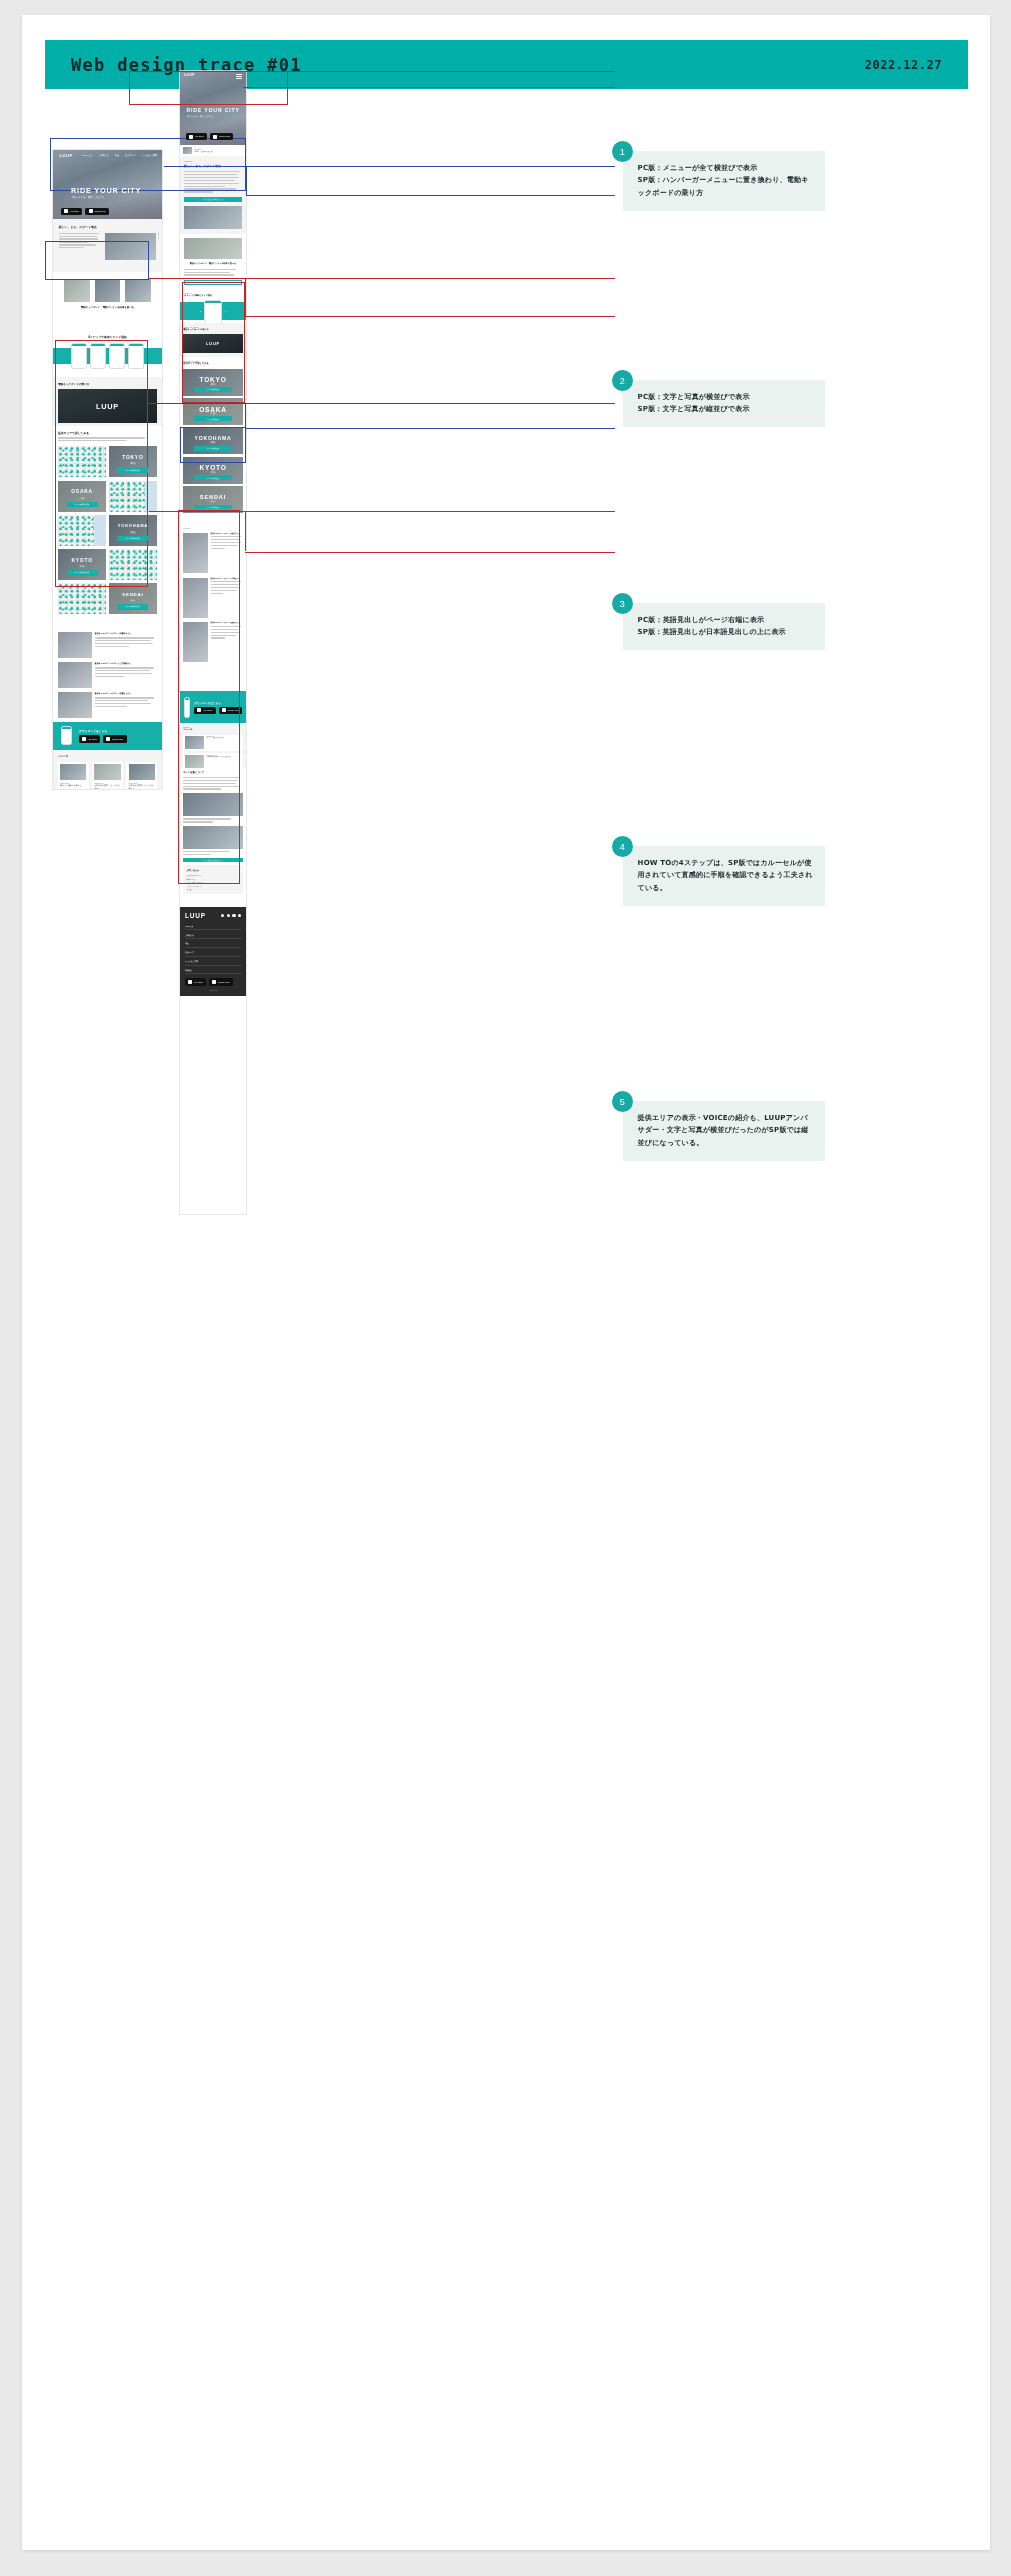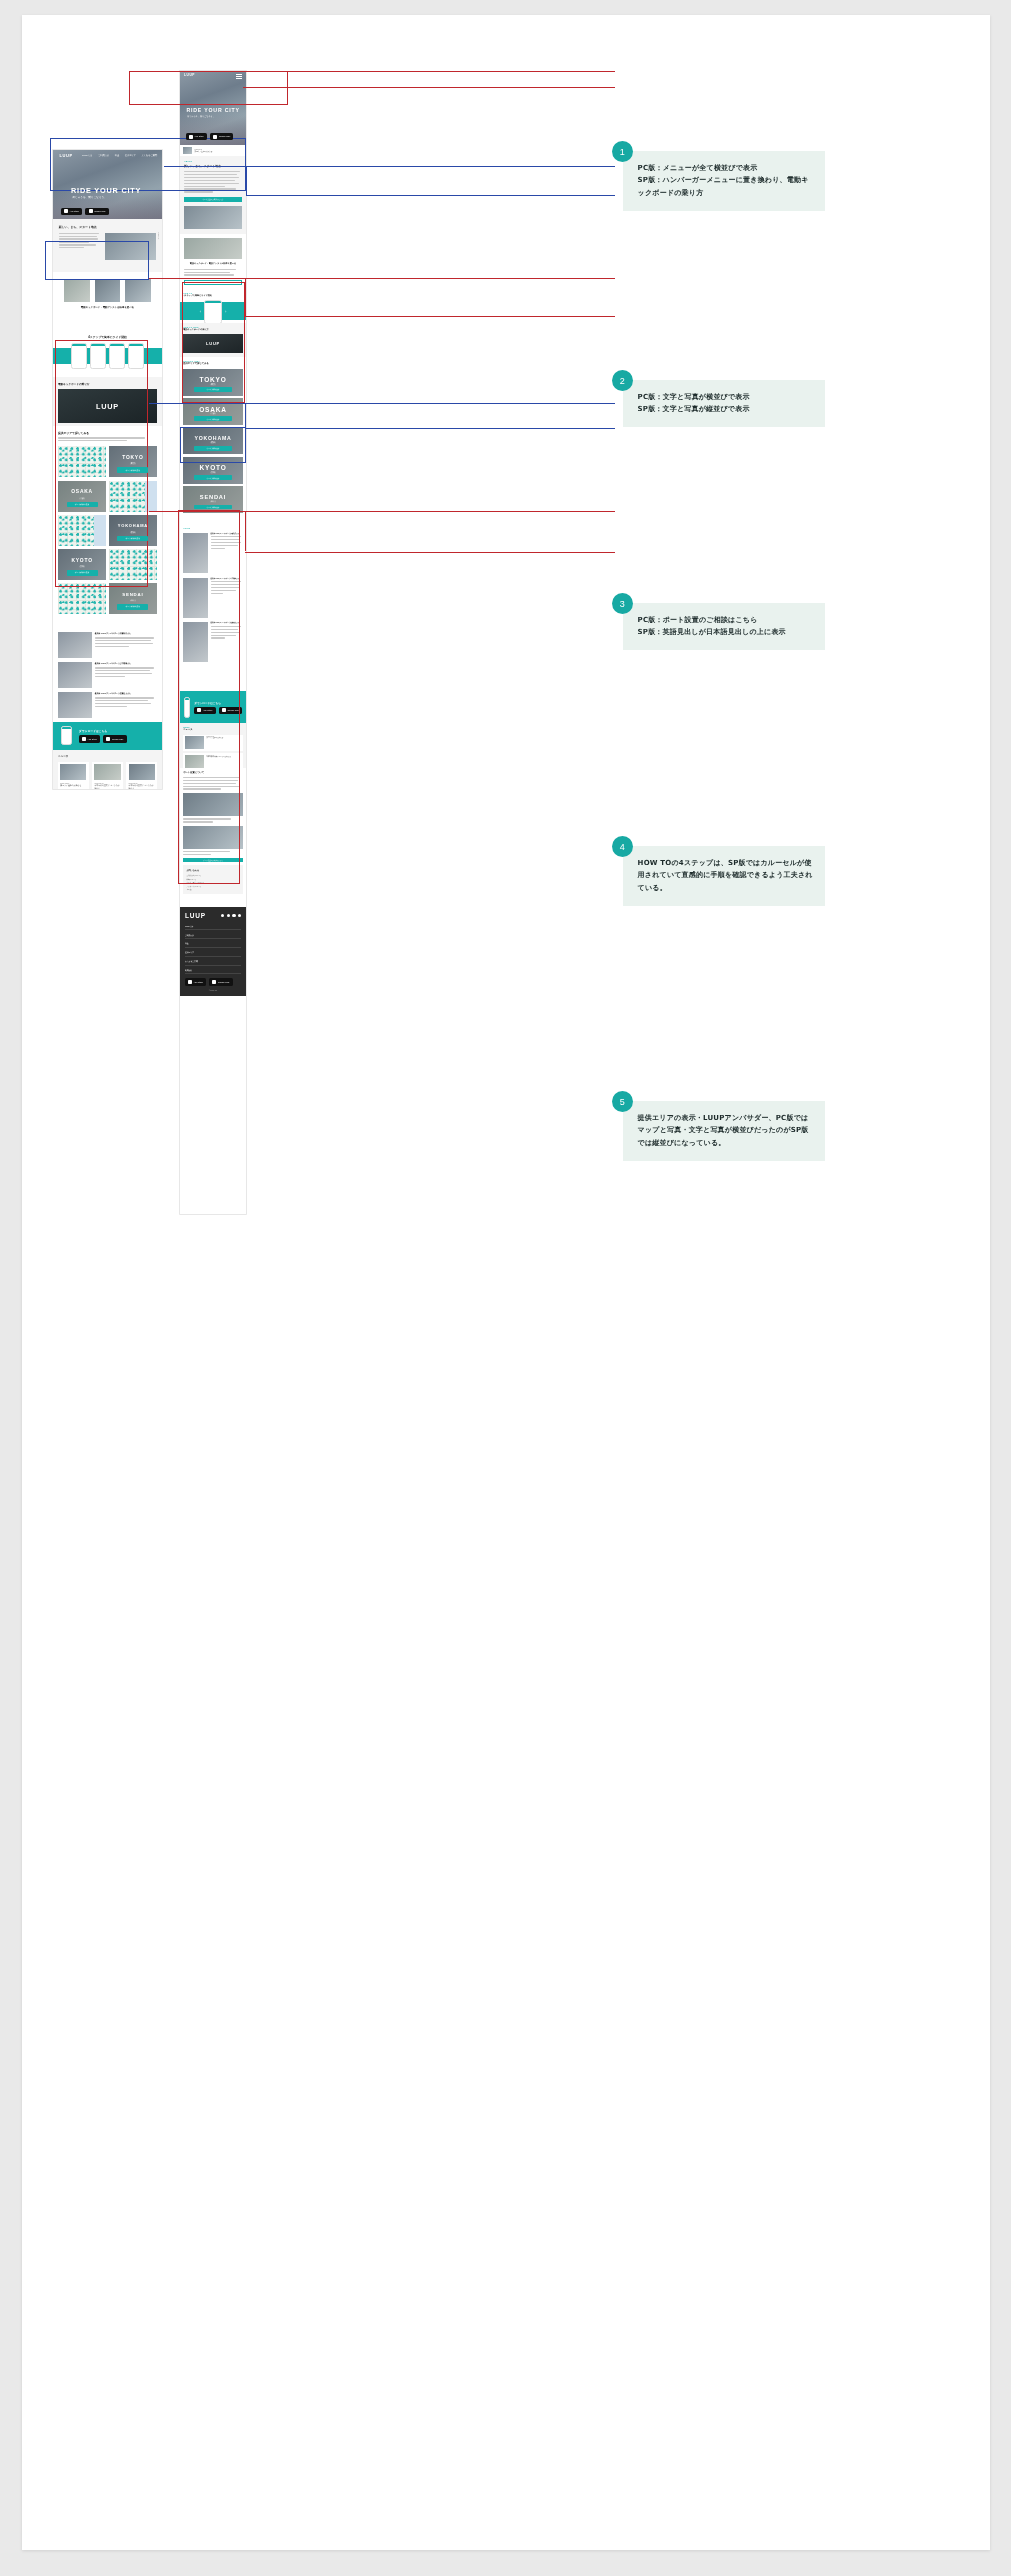--- a/index.html
+++ b/index.html
@@ -194,20 +194,24 @@
   .qa-box { background:#f4f4f4; }
 
   .tealbar { background:#15B0AA; }
 </style>
 </head>
 <body>
 
 <div class="canvas">
   <div class="board"></div>
 
+  <div class="hdr">
+    <div class="hdr-title">Web design trace #01</div>
+    <div class="hdr-date">2022.12.27</div>
+  </div>
 
   <div class="mock mock-pc" style="left:53px; top:150px; width:109px; height:639px;">
 
     <div class="sec hero" style="height:69px;">
       <div class="navbar">
         <span class="navitem">LUUPとは</span>
         <span class="navitem">ご利用方法</span>
         <span class="navitem">料金</span>
         <span class="navitem">提供エリア</span>
         <span class="navitem">よくあるご質問</span>
@@ -733,28 +737,28 @@
   </div>
 
   <div class="note" style="left:623px; top:380px;">
     <div class="badge">2</div>
     <div class="note-txt">PC版：文字と写真が横並びで表示
 SP版：文字と写真が縦並びで表示</div>
   </div>
 
   <div class="note" style="left:623px; top:603px;">
     <div class="badge">3</div>
-    <div class="note-txt">PC版：ポート設置のご相談はこちら
+    <div class="note-txt">PC版：英語見出しがページ右端に表示
 SP版：英語見出しが日本語見出しの上に表示</div>
   </div>
 
   <div class="note" style="left:623px; top:846px;">
     <div class="badge">4</div>
     <div class="note-txt">HOW TOの4ステップは、SP版ではカルーセルが使用されていて直感的に手順を確認できるよう工夫されている。</div>
   </div>
 
   <div class="note" style="left:623px; top:1101px;">
     <div class="badge">5</div>
-    <div class="note-txt">提供エリアの表示・LUUPアンバサダー、PC版ではマップと写真・文字と写真が横並びだったのがSP版では縦並びになっている。</div>
+    <div class="note-txt">提供エリアの表示・VOICEの紹介も、LUUPアンバサダー・文字と写真が横並びだったのがSP版では縦並びになっている。</div>
   </div>
 
 </div>
 
 
 </body></html>

